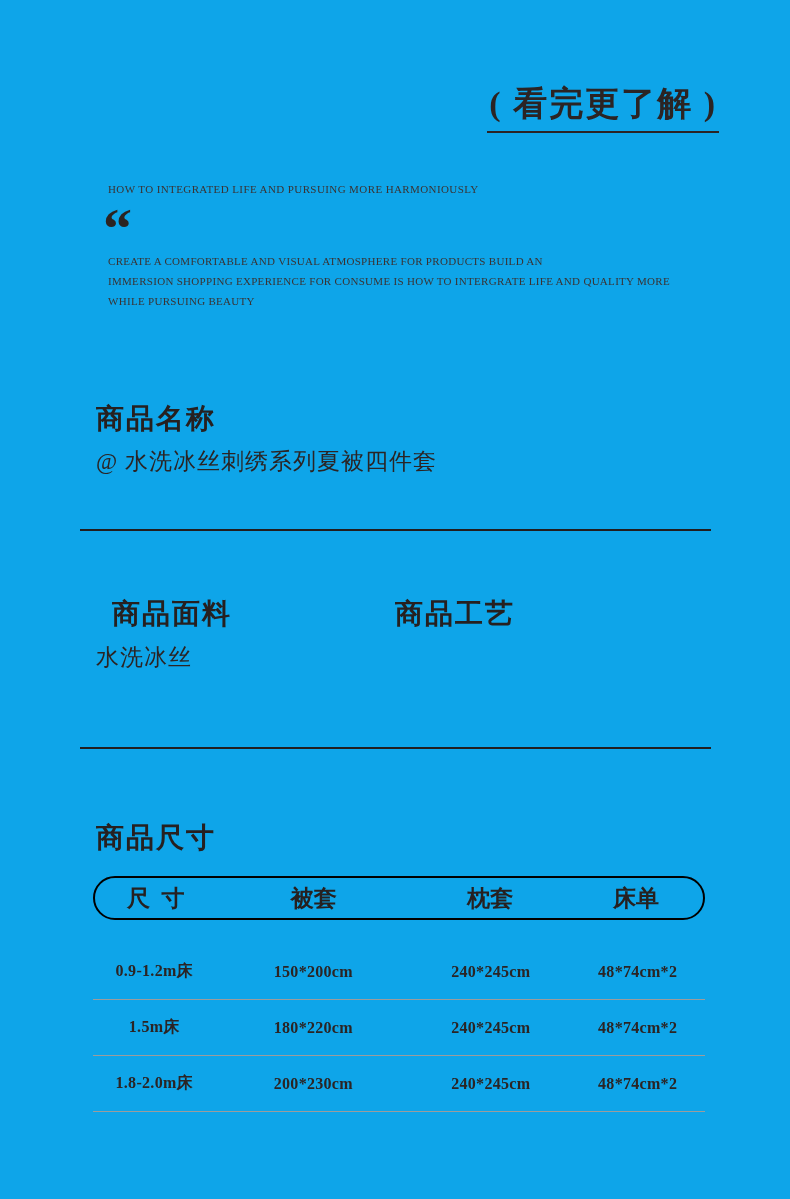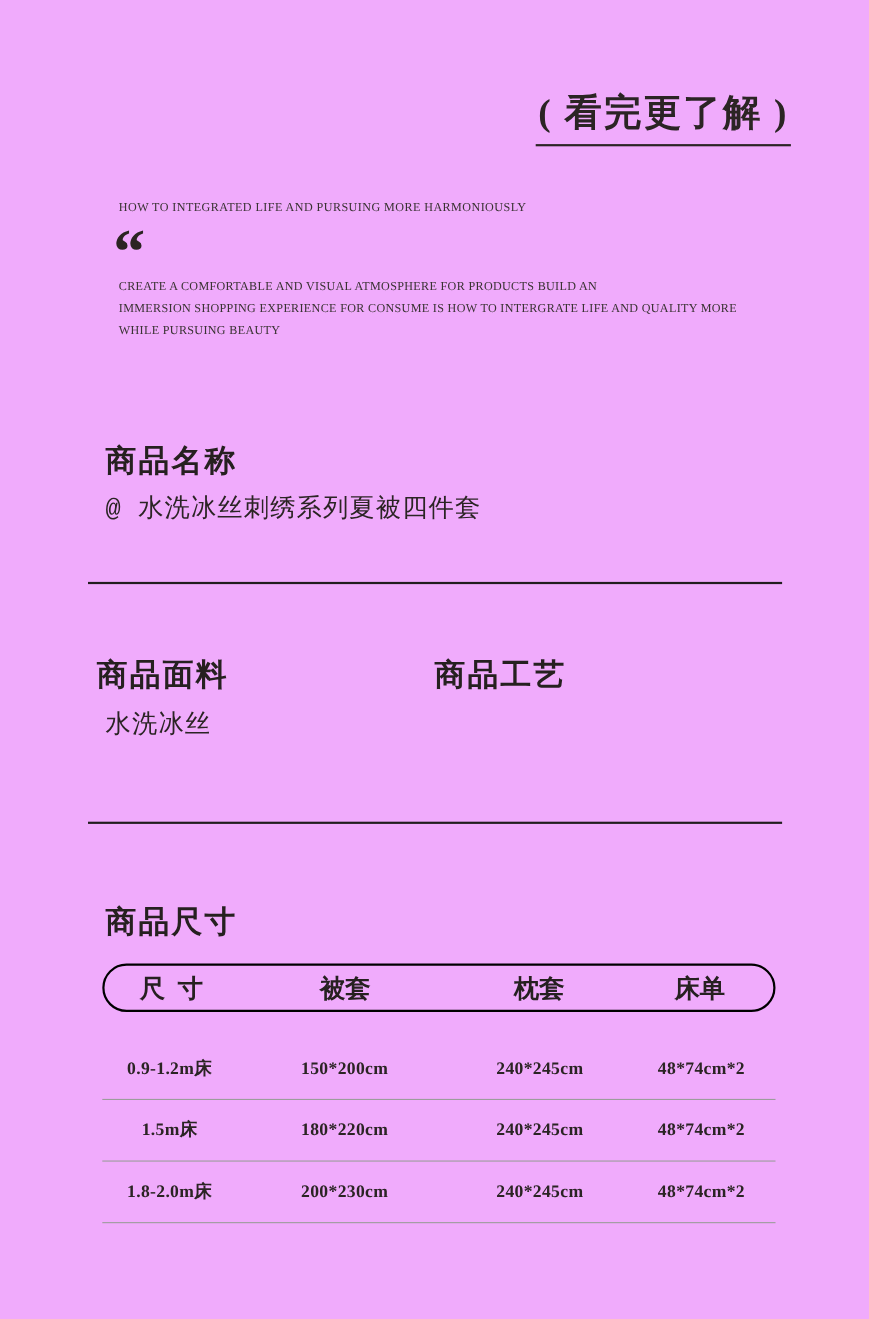--- a/index.html
+++ b/index.html
@@ -6,21 +6,21 @@
   html, body { background: #ffffff; }
   body {
     font-family: "Liberation Serif", "DejaVu Serif", serif;
     color: #2b2424;
   }
   .canvas {
     position: relative;
     width: 790px;
     height: 1199px;
     margin: 0 auto;
-    background: #f0abfc;
+    background: #0ea5e9;
     overflow: hidden;
   }
 
   
   .hero-title {
     position: absolute;
     top: 84px;
     right: 71px;
     font-size: 34px;
     font-weight: 600;
@@ -68,37 +68,36 @@
     font-size: 28px;
     font-weight: bold;
     letter-spacing: 2px;
     color: #262020;
   }
   .sec-value {
     position: absolute;
     font-size: 23px;
     letter-spacing: 1px;
     color: #2b2424;
-    font-family: Liberation Mono, monospace;
   }
 
   .h-product { left: 96px; top: 400px; }
   .v-product { left: 96px; top: 446px; }
 
   .divider {
     position: absolute;
     left: 80px;
     width: 631px;
     height: 2px;
     background: #221e1e;
   }
   .divider-1 { top: 529px; }
   .divider-2 { top: 747px; }
 
-  .h-fabric { left: 88px; top: 595px; }
+  .h-fabric { left: 112px; top: 595px; }
   .v-fabric { left: 96px; top: 642px; }
   .h-craft  { left: 395px; top: 595px; }
   .v-craft  { left: 395px; top: 642px; }
 
   .h-size { left: 96px; top: 819px; }
 
   
   .size-table {
     position: absolute;
     left: 93px;

